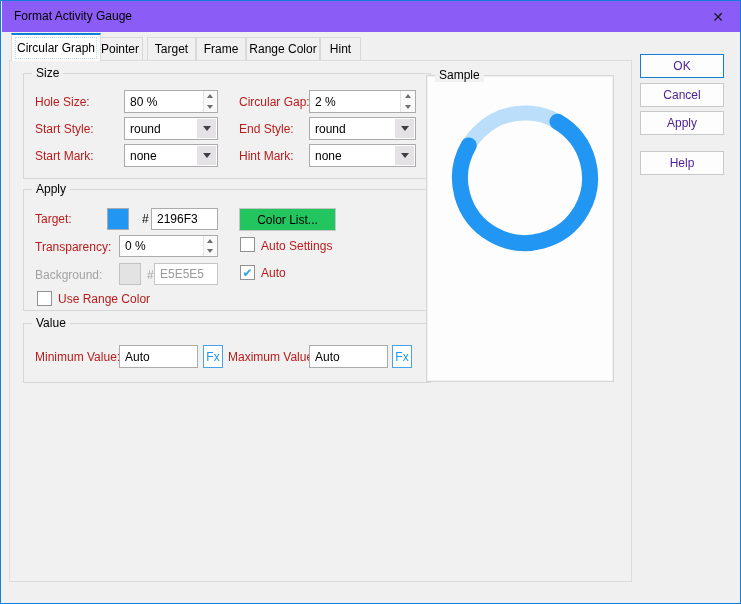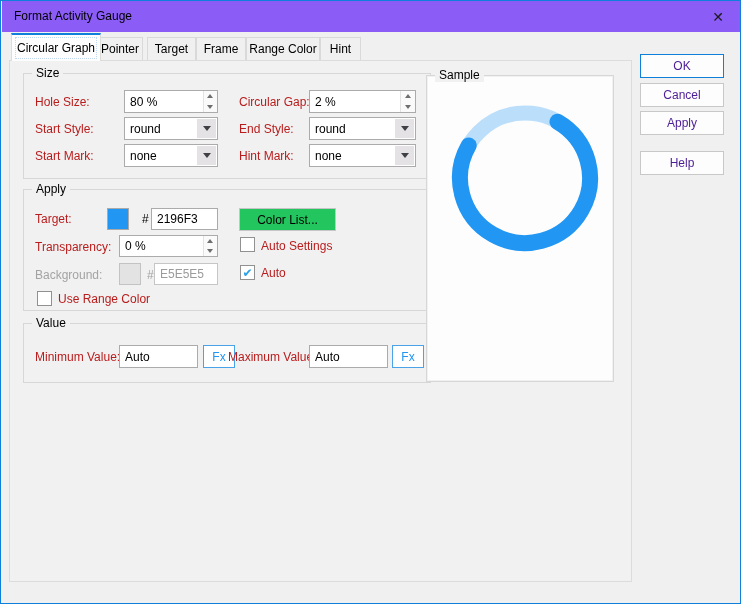--- a/index.html
+++ b/index.html
@@ -63,21 +63,21 @@
   
   .swatch { position:absolute; width:22px; height:22px; border:1px solid #A9A9A9; }
 
   
   .btn { position:absolute; left:639px; width:84px; height:24px; background:#FDFDFD;
          border:1px solid #C8C8C8; display:flex; align-items:center; justify-content:center;
          font-size:12px; color:#4c1d95; }
   .btn-default { border-color:#0F7FDC; }
   .btn-plain { background:#22c55e; border:1px solid #C5C5C5; position:absolute;
                display:flex; align-items:center; justify-content:center; font-size:12px; }
-  .fx-btn { position:absolute; width:32px; height:23px; background:#FFFFFF; border:1px solid #4AA2E8;
+  .fx-btn { position:absolute; width:20px; height:23px; background:#FFFFFF; border:1px solid #4AA2E8;
             display:flex; align-items:center; justify-content:center; color:#2196F3; font-size:12px; }
 
   .sample-inner { position:absolute; left:1px; top:1px; right:1px; bottom:1px; background:#FDFDFD; }
   .hash { position:absolute; font-size:12px; }
 </style>
 </head>
 <body>
 
 <div class="dialog">
 

